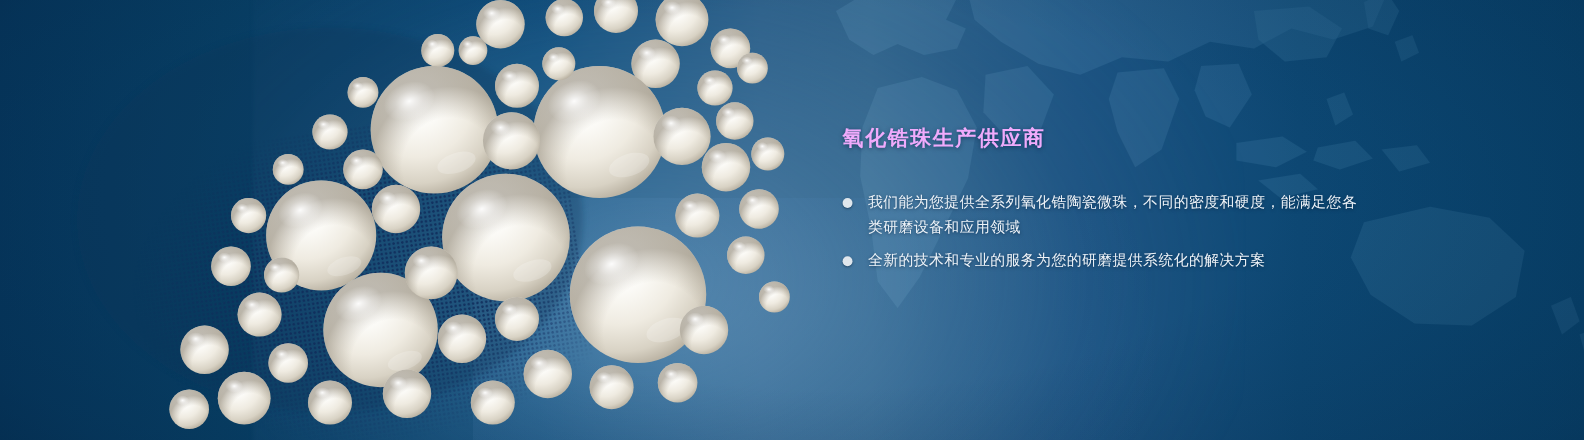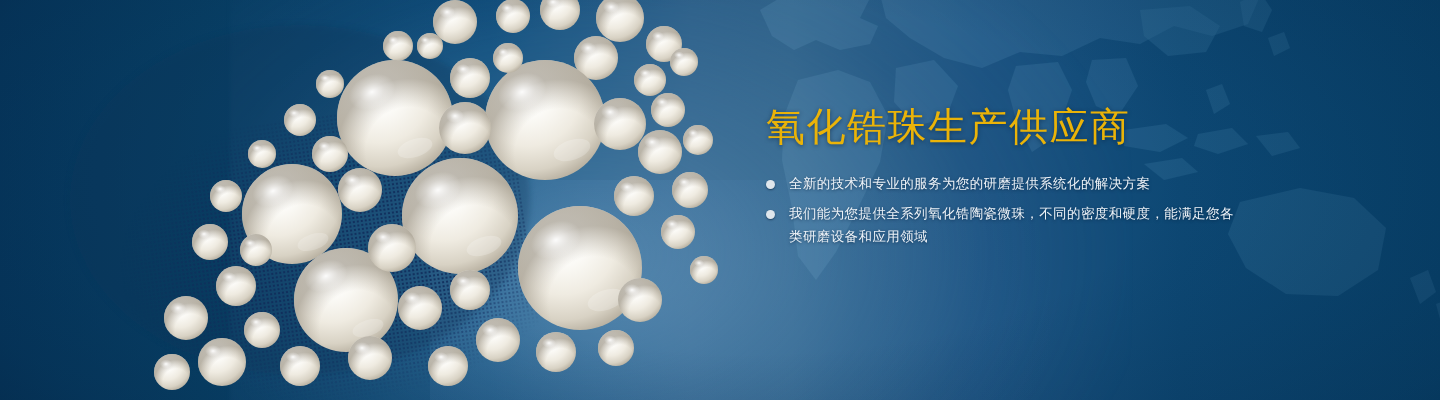--- a/index.html
+++ b/index.html
@@ -92,25 +92,25 @@
   }
   .beads svg{width:100%;height:100%;display:block;}
 
   
   .copy{
     position:absolute;
     left:766px;top:108px;
     width:470px;
   }
   .headline{
-    color:#eab308;
-    font-size:39px;
+    color:#f0abfc;
+    font-size:19px;
     line-height:38px;
     letter-spacing:1.5px;
-    font-weight:400;
+    font-weight:700;
     margin:0 0 26px 0;
     text-shadow:0 1px 4px rgba(4,28,56,.55);
     white-space:nowrap;
   }
   .bullets{
     list-style:none;
     margin:0;padding:0;
   }
   .bullet{
     position:relative;
@@ -488,22 +488,22 @@
       </g>
     </svg>
   </div>
 
   <div class="copy">
     <h1 class="headline">氧化锆珠生产供应商</h1>
 
     <ul class="bullets">
       <li class="bullet">
         <span class="bullet-dot"></span>
-        <span class="bullet-text">全新的技术和专业的服务为您的研磨提供系统化的解决方案</span>
+        <span class="bullet-text">我们能为您提供全系列氧化锆陶瓷微珠，不同的密度和硬度，能满足您各类研磨设备和应用领域</span>
       </li>
       <li class="bullet">
         <span class="bullet-dot"></span>
-        <span class="bullet-text">我们能为您提供全系列氧化锆陶瓷微珠，不同的密度和硬度，能满足您各类研磨设备和应用领域</span>
+        <span class="bullet-text">全新的技术和专业的服务为您的研磨提供系统化的解决方案</span>
       </li>
     </ul>
   </div>
 
 </div>
 
 </body></html>

